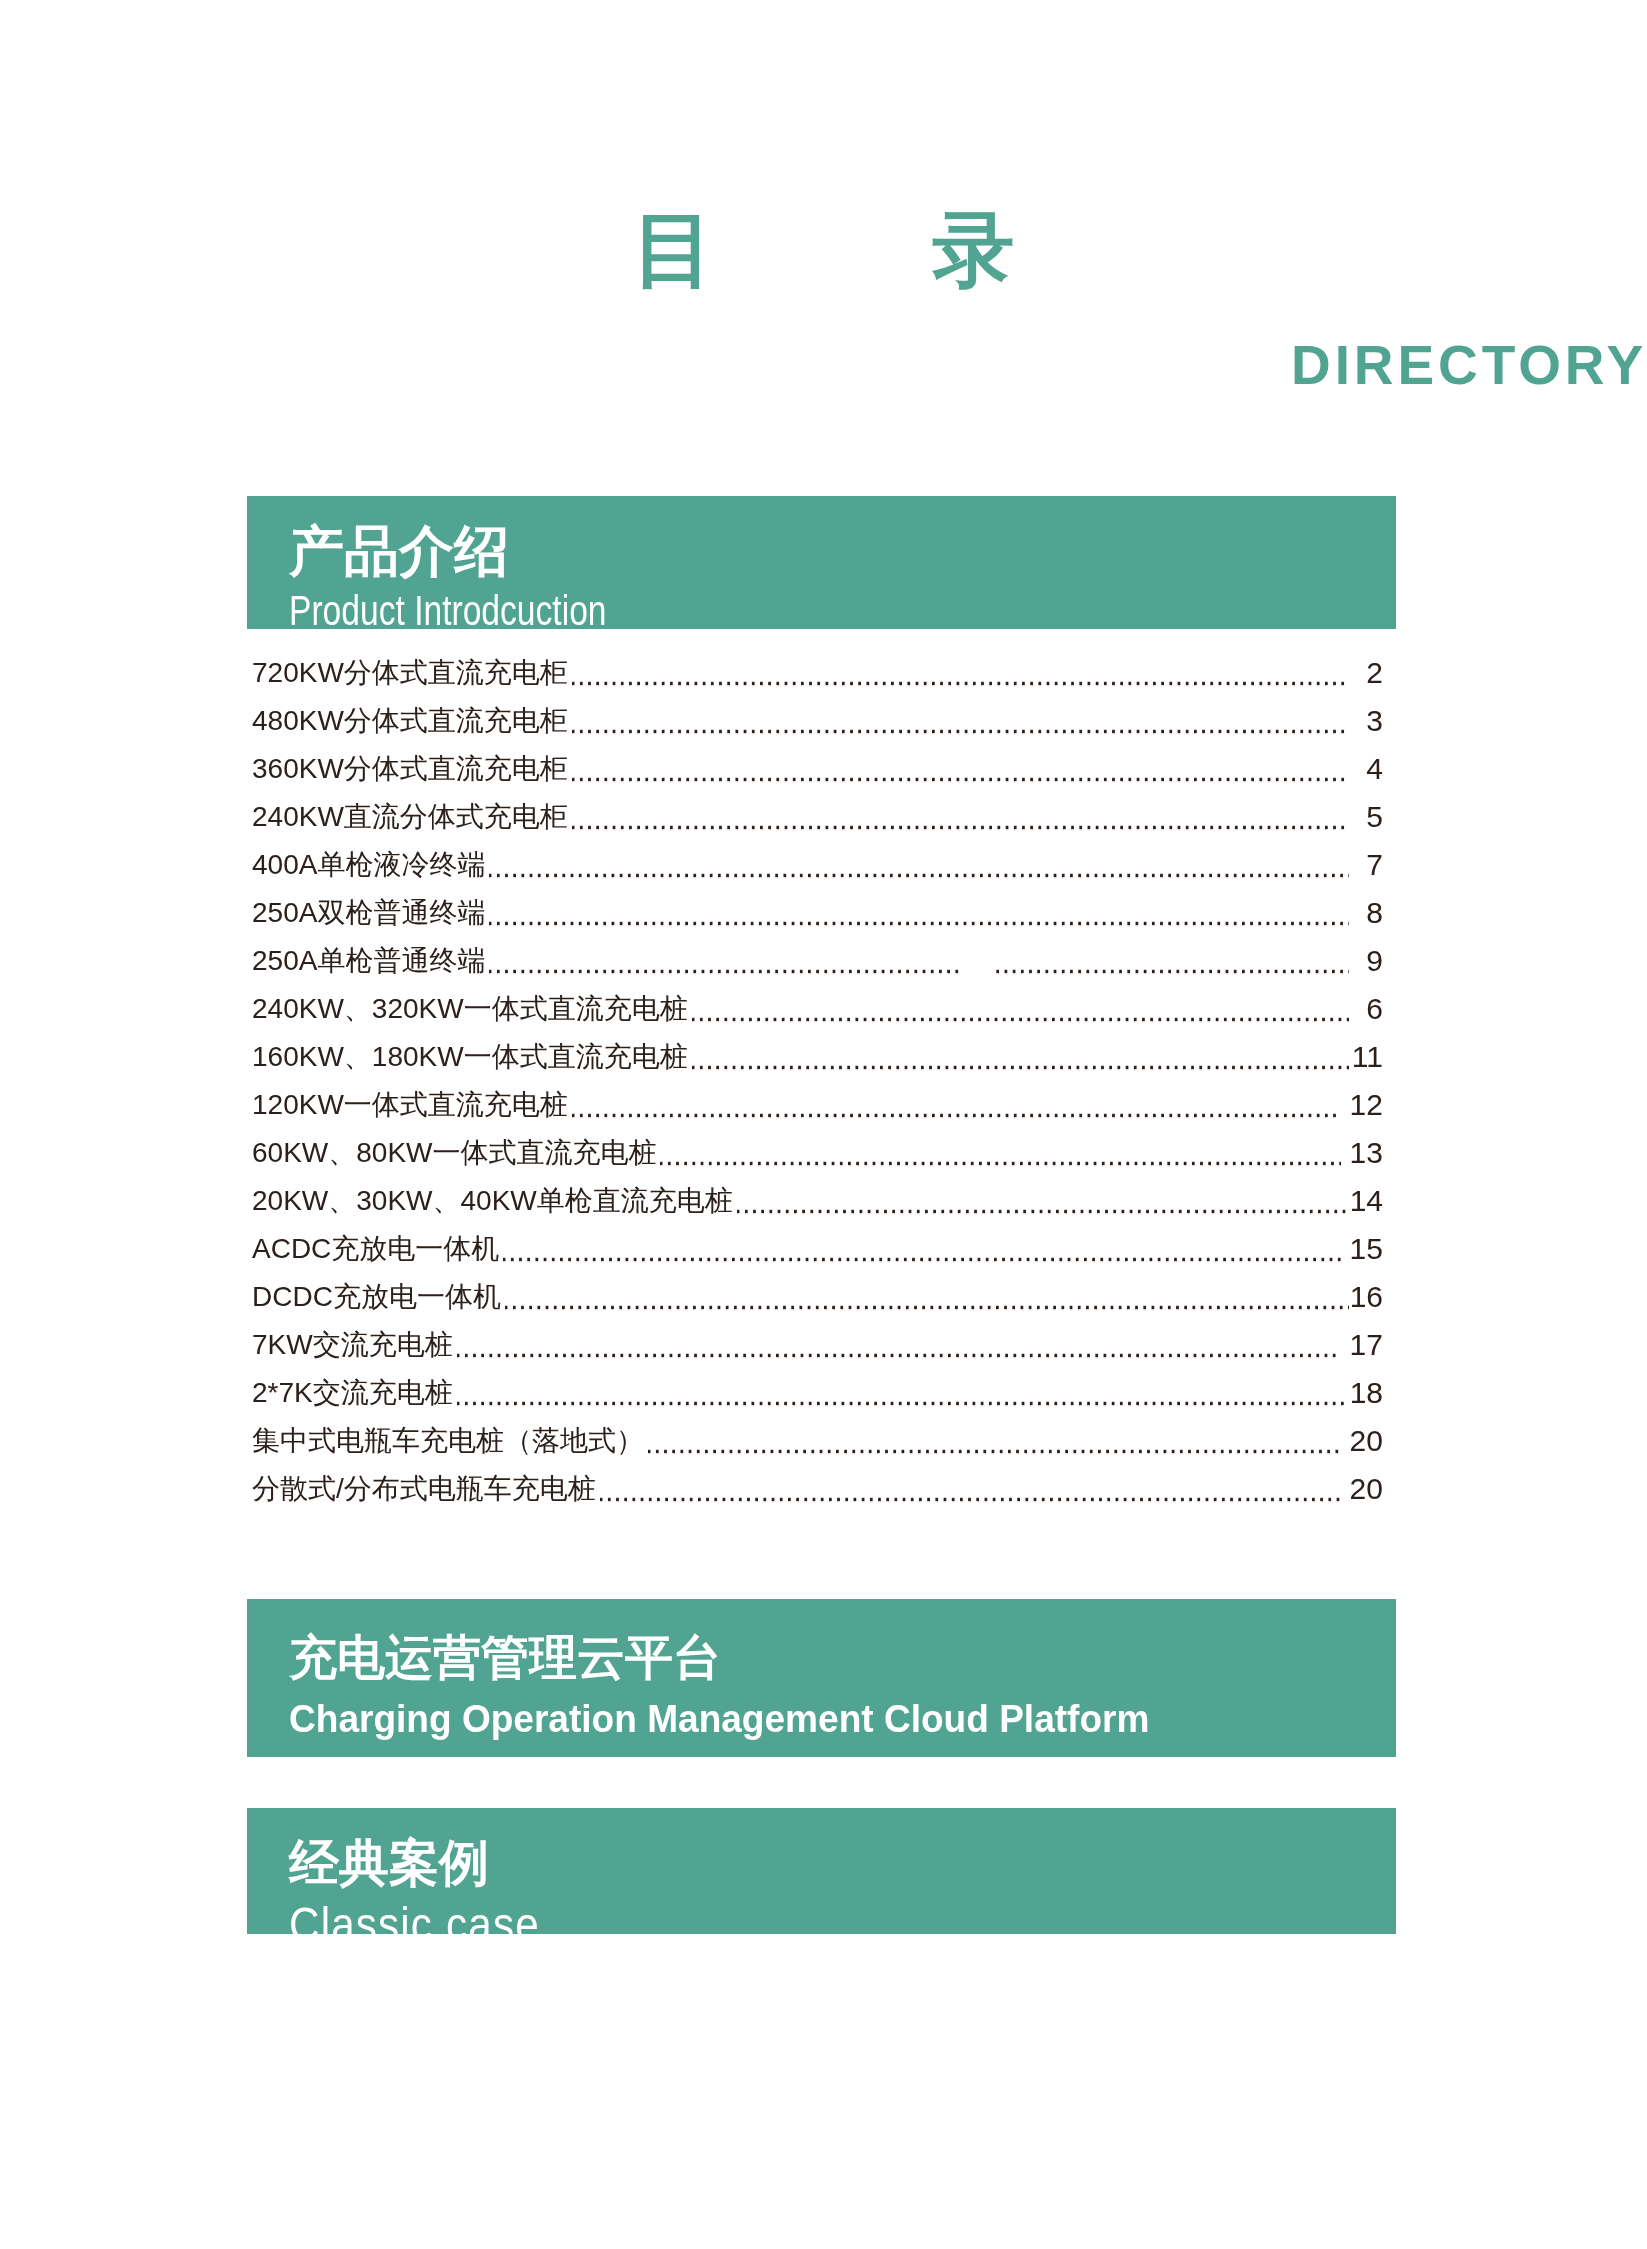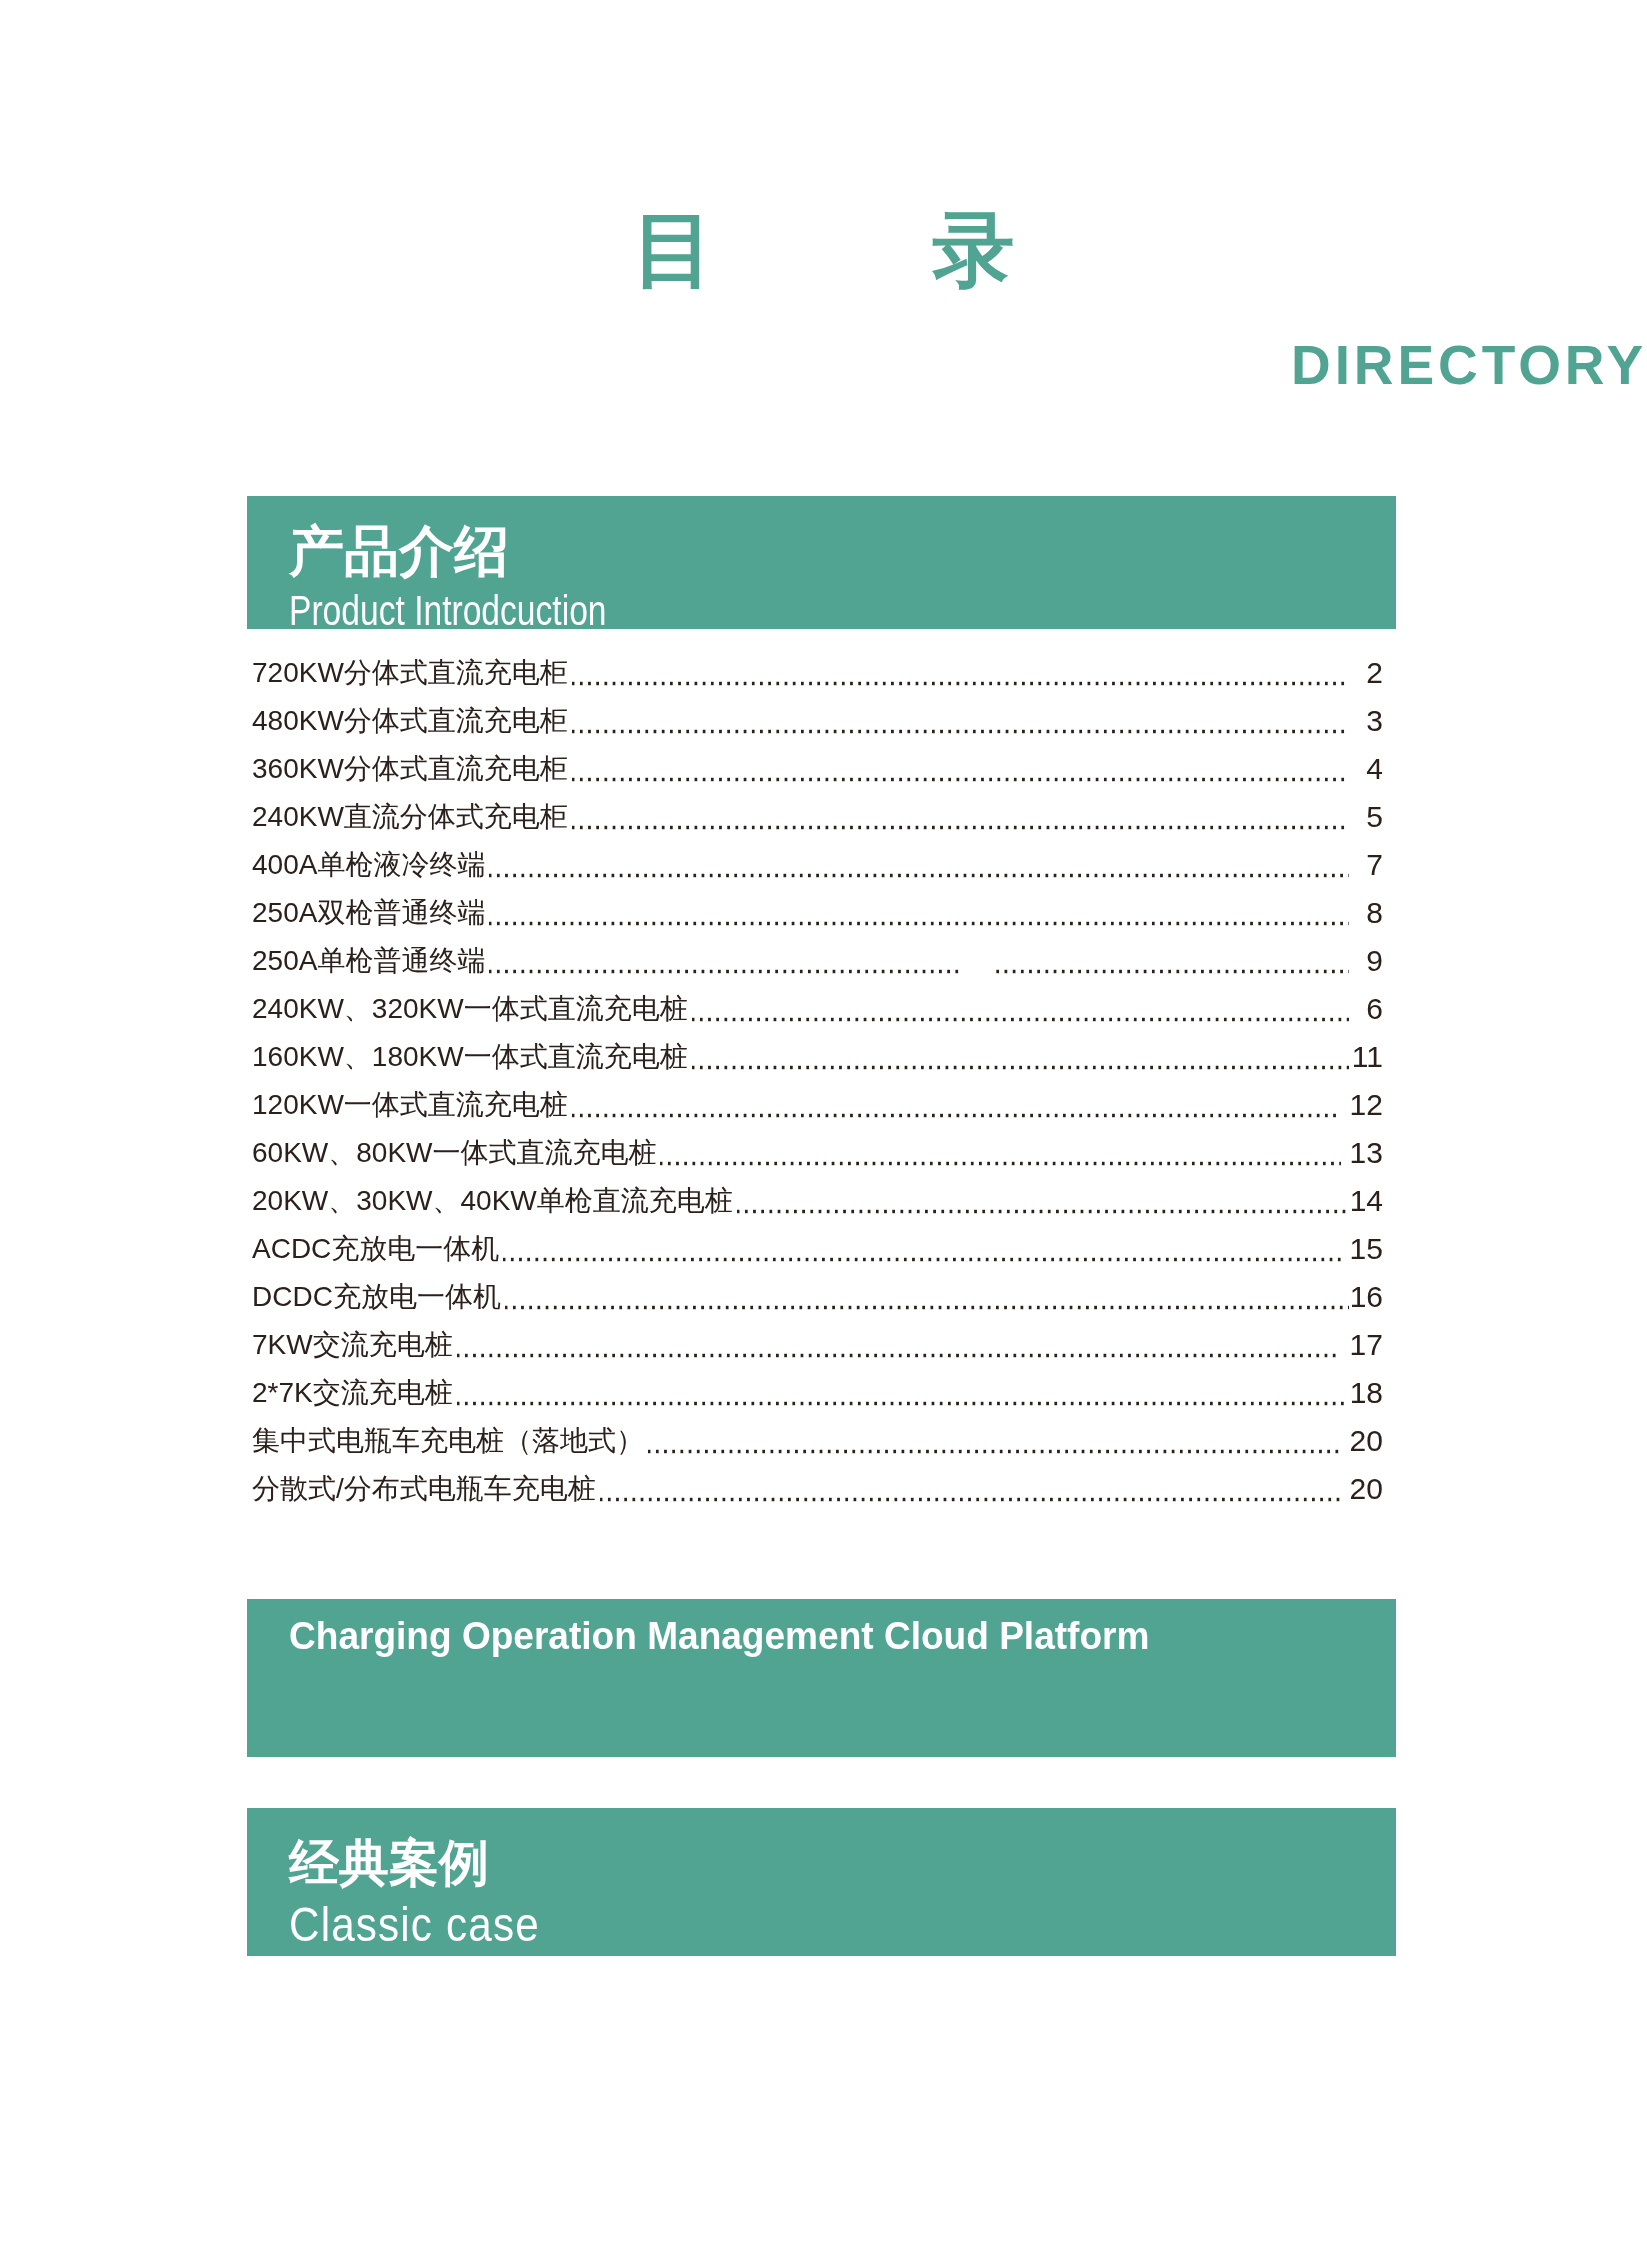--- a/index.html
+++ b/index.html
@@ -63,21 +63,21 @@
     white-space:nowrap;
   }
   #banner-product{ top:496px; height:133px; }
   #banner-product .b-zh{ margin-top:27.5px; font-size:55px; }
   #banner-product .b-en{ margin-top:11.8px; font-size:42px; font-weight:normal; transform:scaleX(0.80); }
 
   #banner-cloud{ top:1599px; height:158px; }
   #banner-cloud .b-zh{ margin-top:35px; font-size:48px; }
   #banner-cloud .b-en{ margin-top:17px; font-size:39px; font-weight:bold; transform:scaleX(0.95); }
 
-  #banner-case{ top:1808px; height:148px; }
+  #banner-case{ top:1808px; height:126px; }
   #banner-case .b-zh{ margin-top:30px; font-size:50px; }
   #banner-case .b-en{ margin-top:13px; font-size:48px; font-weight:normal; letter-spacing:1.3px; transform:scaleX(0.88); }
 
   
   .toc{
     position:absolute;
     left:252px;
     top:649px;
     width:1131px;
   }
@@ -219,20 +219,21 @@
     <span class="toc-num"> 20</span>
   </div>
       <div class="toc-row">
     <span class="toc-label">分散式/分布式电瓶车充电桩</span>
     <span class="toc-dots"></span>
     <span class="toc-num"> 20</span>
   </div>
     </div>
 
   <div class="banner" id="banner-cloud">
+    <div class="b-zh">充电运营管理云平台</div>
     <div class="b-en">Charging Operation Management Cloud Platform</div>
   </div>
 
   <div class="banner" id="banner-case">
     <div class="b-zh">经典案例</div>
     <div class="b-en">Classic case</div>
   </div>
 
 </div>
 

